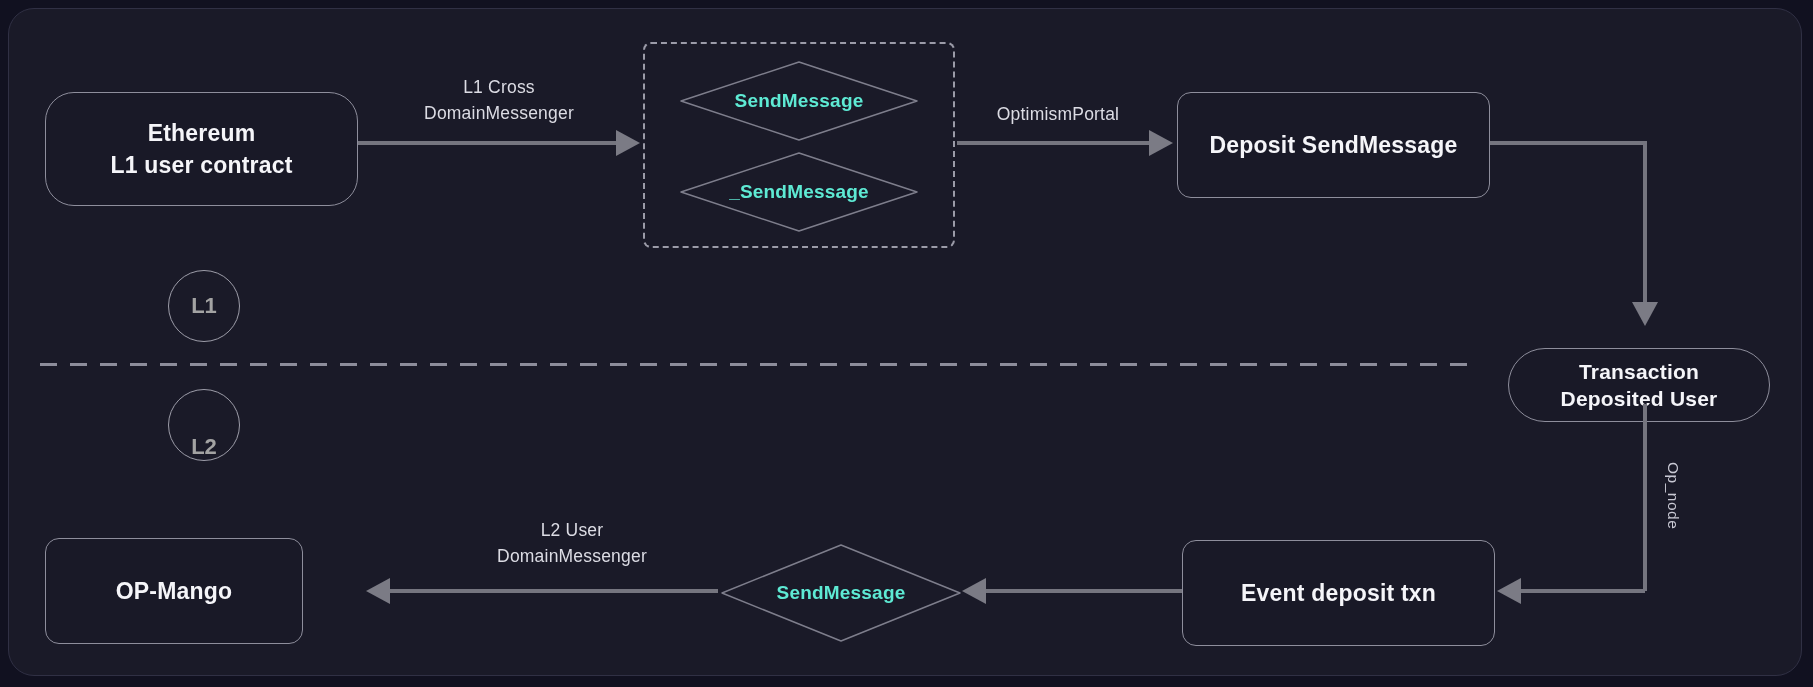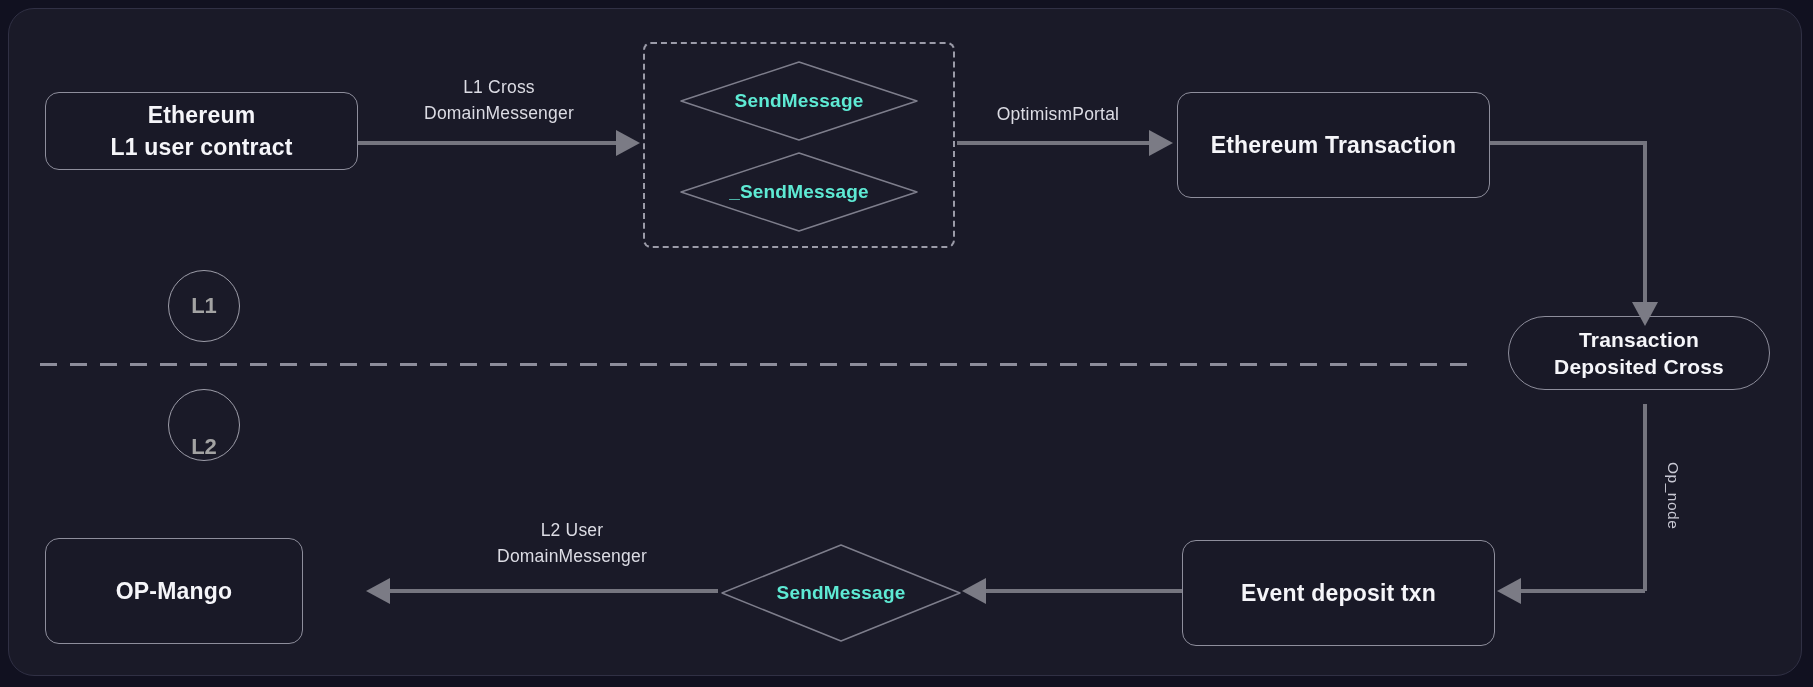--- a/index.html
+++ b/index.html
@@ -35,26 +35,26 @@
     flex-direction: column;
     align-items: center;
     justify-content: center;
     text-align: center;
     color: #f5f5f9;
     font-size: 23px;
     font-weight: 600;
     line-height: 32px;
     letter-spacing: 0.2px;
   }
-  .node-eth     { left: 45px;   top: 92px;  width: 313px; height: 78px; }
+  .node-eth     { left: 45px;   top: 92px;  width: 313px; height: 114px; border-radius: 29px; }
   .node-deposit { left: 1177px; top: 92px;  width: 313px; height: 106px; }
   .node-user    { left: 1182px; top: 540px; width: 313px; height: 106px; }
   .node-mango   { left: 45px;   top: 538px; width: 258px; height: 106px; }
   .node-pill {
-    left: 1508px; top: 316px; width: 262px; height: 74px;
+    left: 1508px; top: 348px; width: 262px; height: 74px;
     border-radius: 40px;
     font-size: 21px;
     line-height: 27px;
   }
   
   .dashed-group {
     position: absolute;
     left: 643px; top: 42px; width: 312px; height: 206px;
     border: 2px dashed #9b9ba8;
     border-radius: 8px;
@@ -185,26 +185,26 @@
   </div>
 
   <div class="diamond diamond-send2">
     <svg width="238" height="80" viewBox="0 0 238 80">
       <polygon points="119,1 237,40 119,79 1,40" fill="none" stroke="#7e7e8c" stroke-width="1.5" stroke-linejoin="round"></polygon>
     </svg>
     <div class="diamond-label">_SendMessage</div>
   </div>
 
   <div class="node node-deposit">
-    <span>Ethereum Transaction</span>
+    <span>Deposit SendMessage</span>
   </div>
 
   <div class="node node-pill">
     <span>Transaction</span>
-    <span>Deposited Cross</span>
+    <span>Deposited User</span>
   </div>
 
   <div class="node node-user">
     <span>Event deposit txn</span>
   </div>
 
   <div class="diamond diamond-relay">
     <svg width="240" height="98" viewBox="0 0 240 98">
       <polygon points="120,1 239,49 120,97 1,49" fill="none" stroke="#7e7e8c" stroke-width="1.5" stroke-linejoin="round"></polygon>
     </svg>

